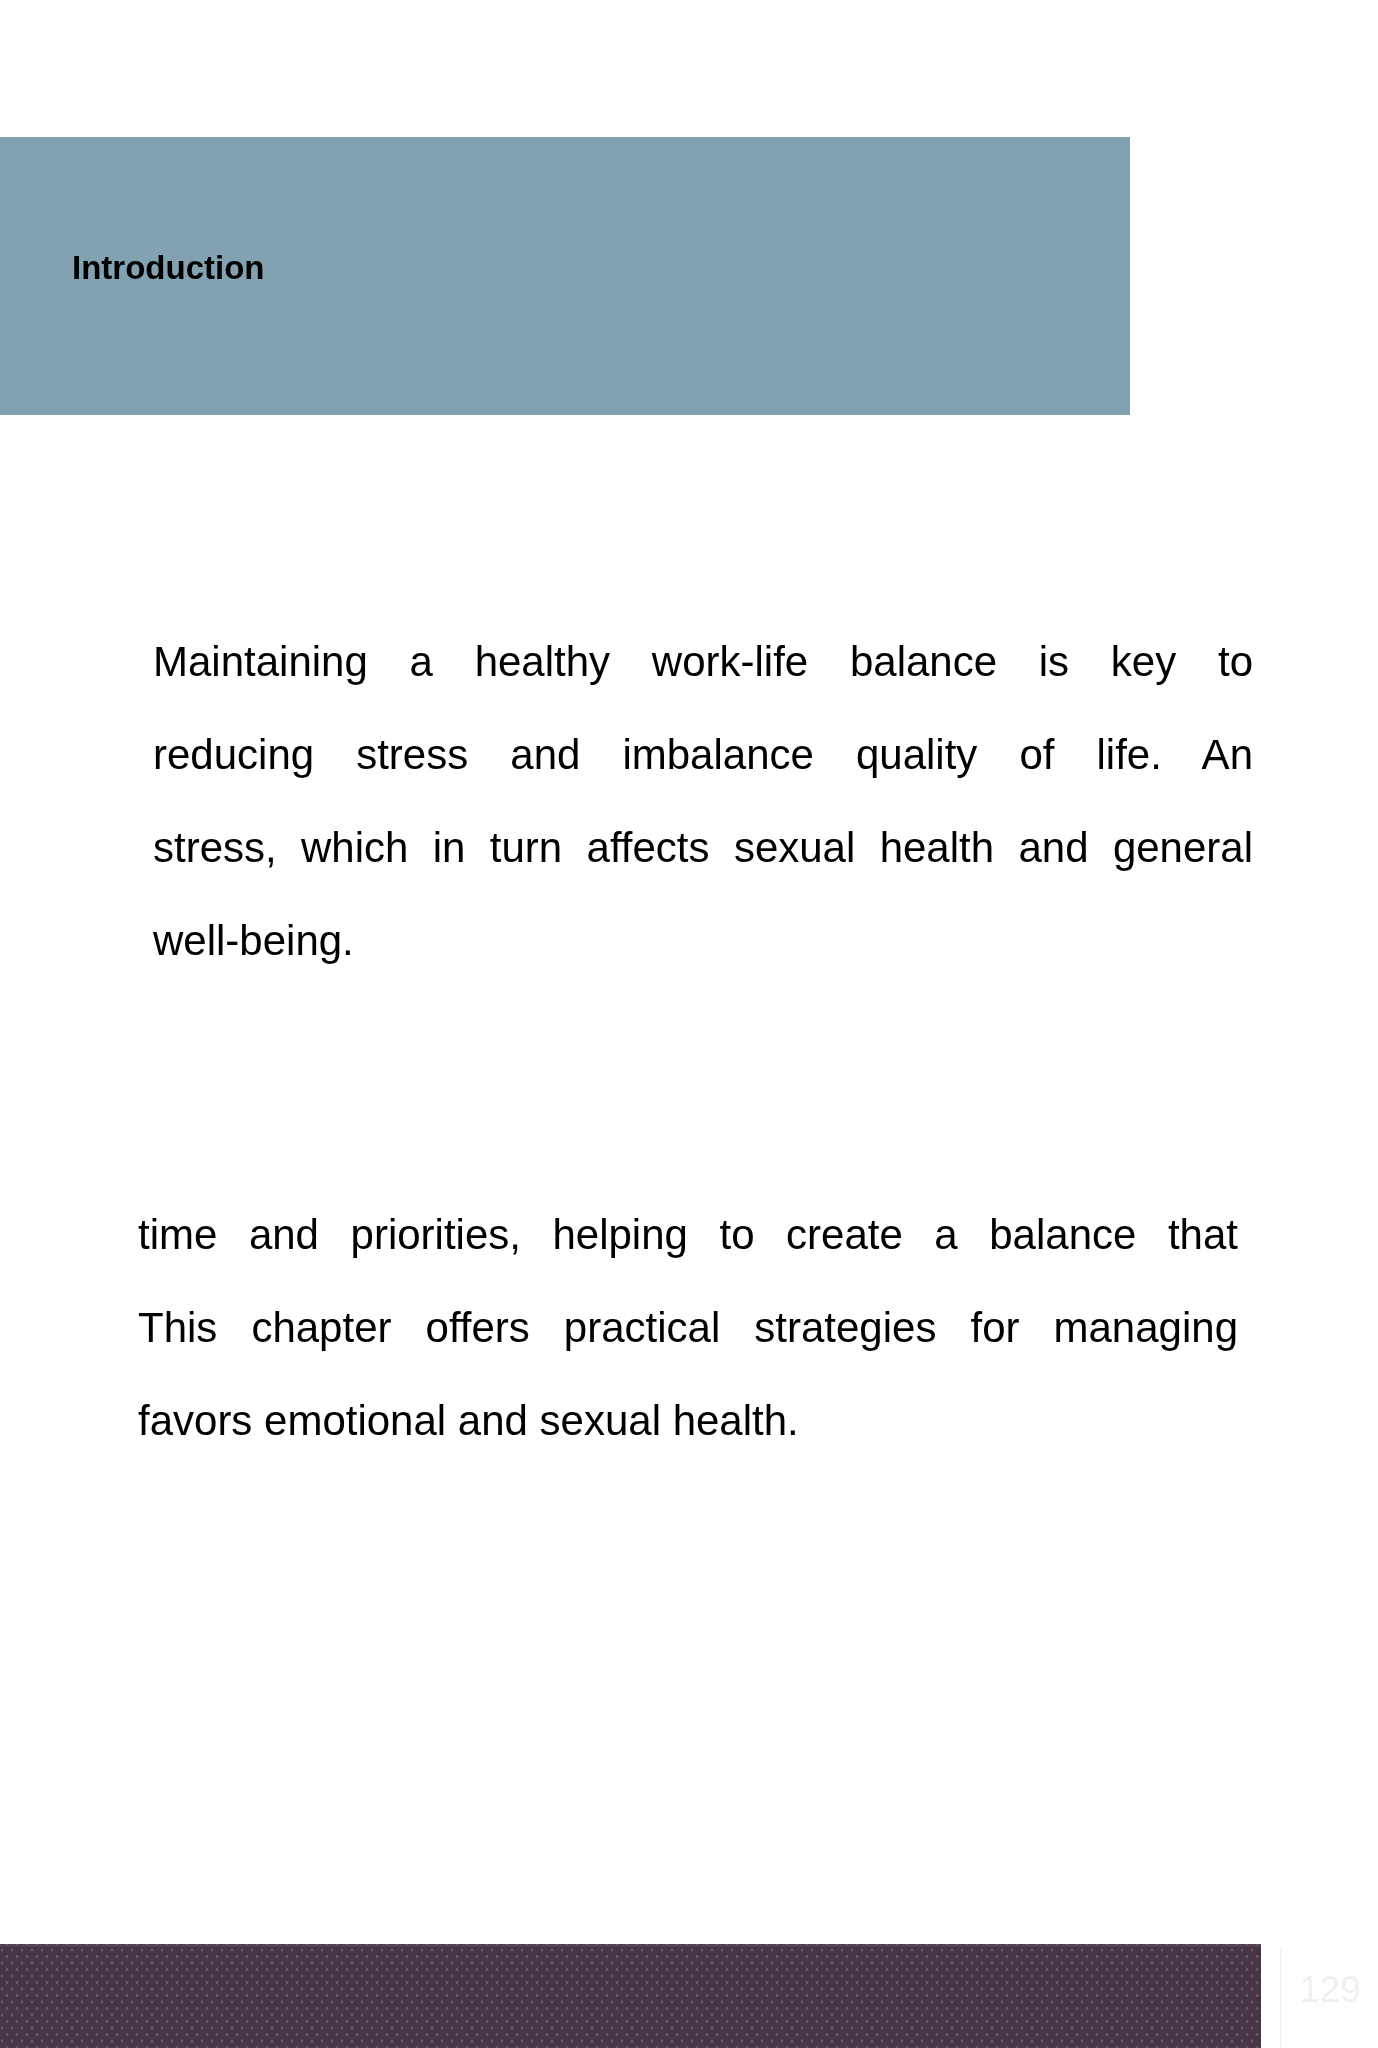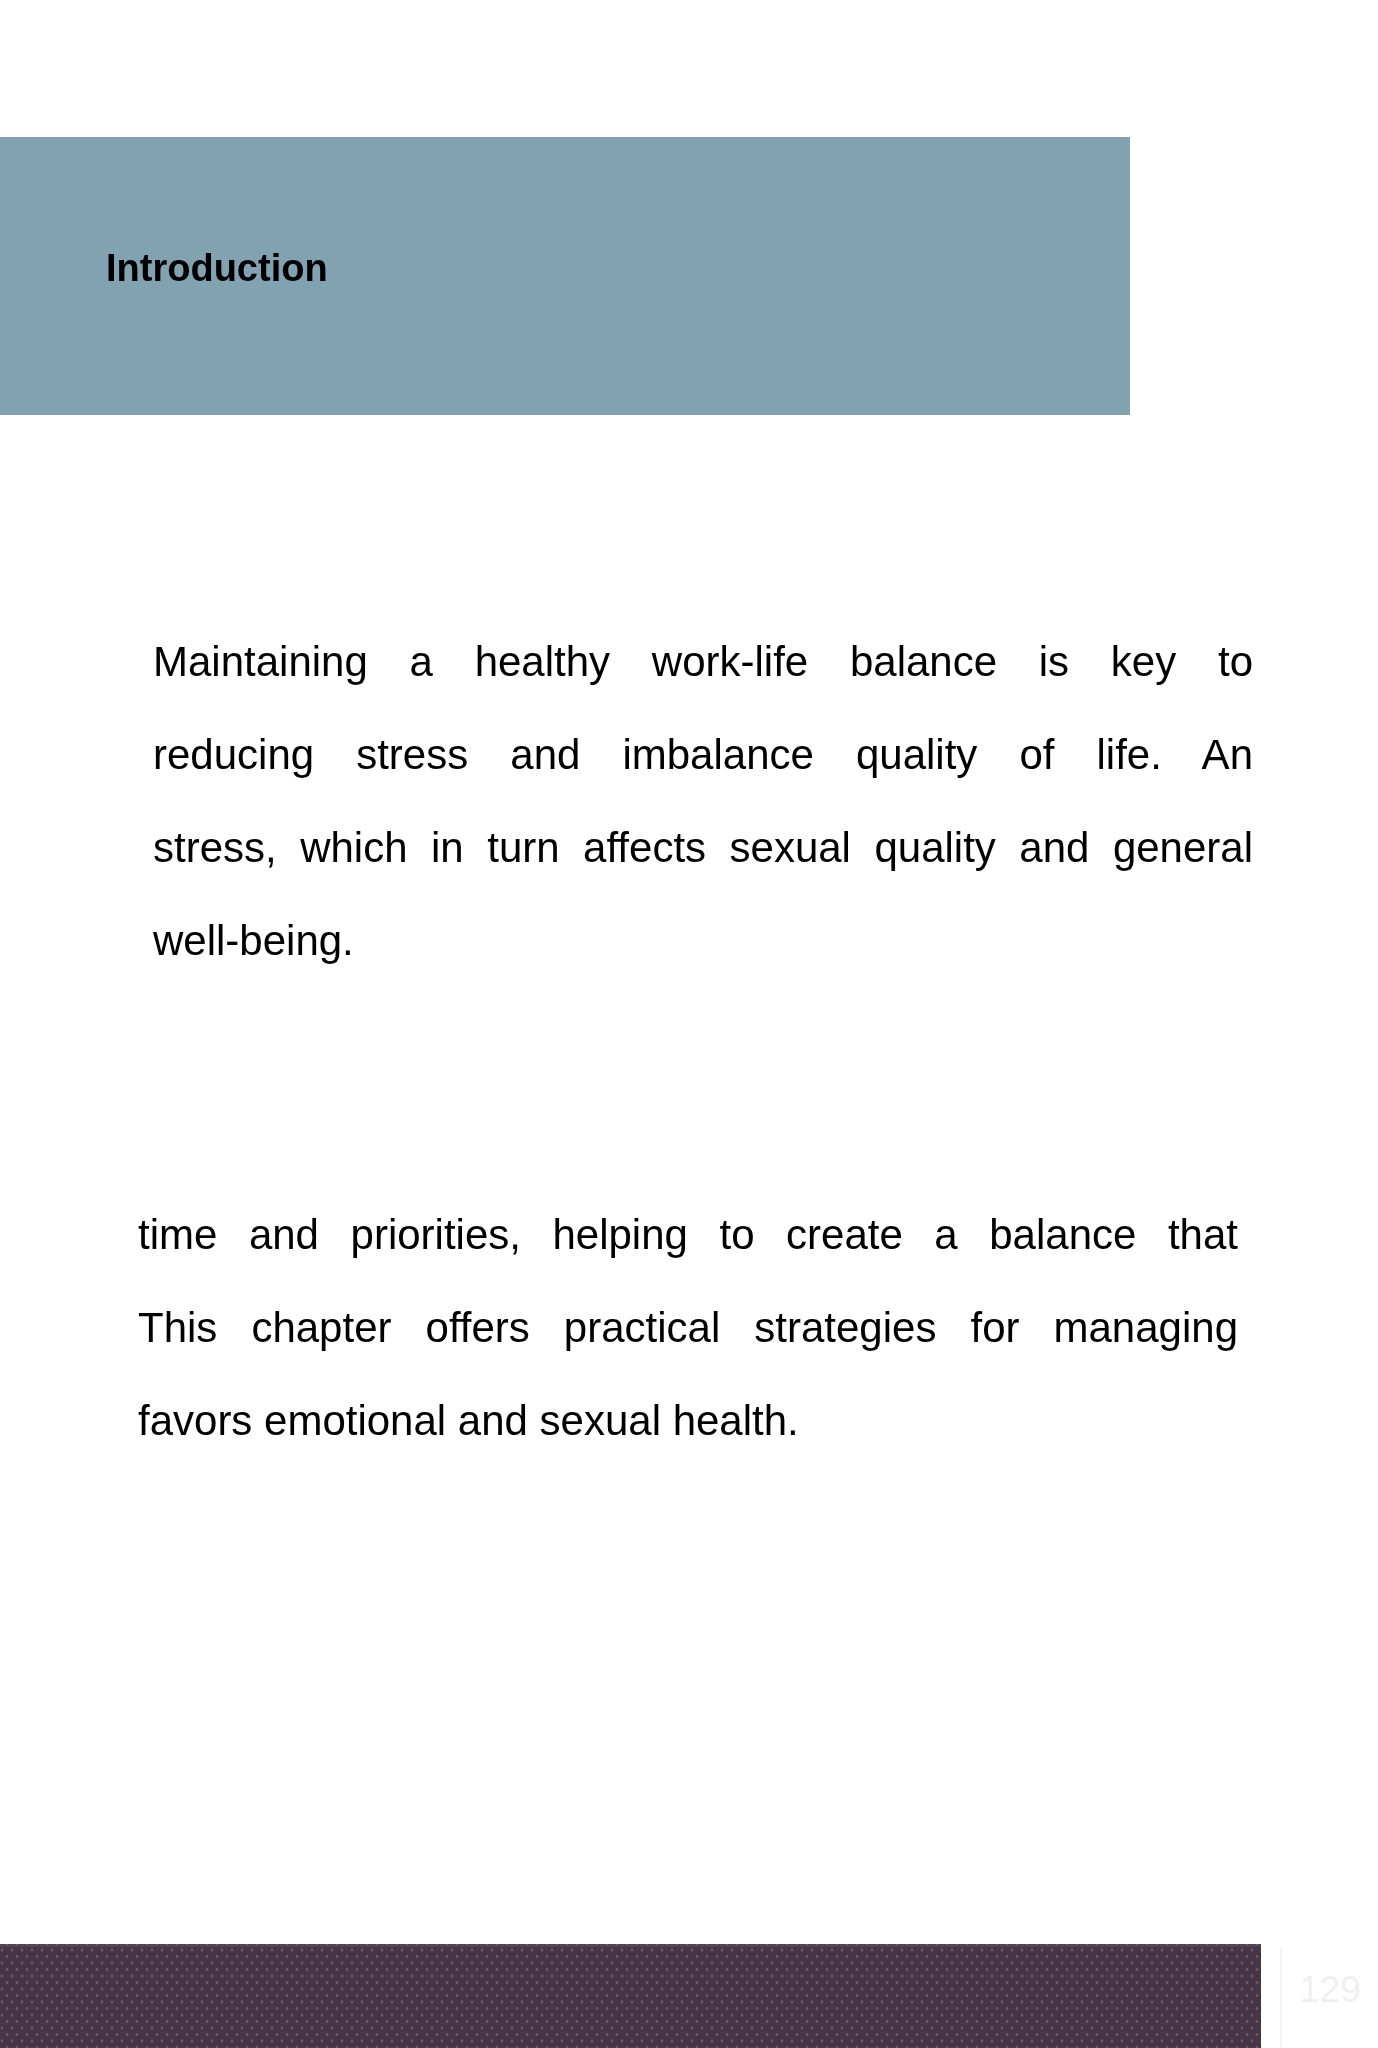--- a/index.html
+++ b/index.html
@@ -20,22 +20,22 @@
     top: 137px;
     left: 0;
     width: 1130px;
     height: 278px;
     background: #82A2B2;
     display: flex;
     align-items: center;
   }
   .section-title {
     margin: 0;
-    padding-left: 106px;
-    font-size: 38px;
+    padding-left: 72px;
+    font-size: 33px;
     font-weight: bold;
     color: #000000;
     transform: translateY(-8px);
   }
   .para {
     position: absolute;
     left: 138px;
     width: 1100px;
     font-size: 42px;
     color: #000000;
@@ -92,21 +92,21 @@
 
 <div class="page">
 
   <div class="header-band">
     <h1 class="section-title">Introduction</h1>
   </div>
 
   <div class="para para-1">
       <div class="line">Maintaining a healthy work-life balance is key to</div>
       <div class="line">reducing stress and imbalance quality of life. An</div>
-      <div class="line">stress, which in turn affects sexual quality and general</div>
+      <div class="line">stress, which in turn affects sexual health and general</div>
       <div class="line last">well-being.</div>
     </div>
 
   <div class="para para-2">
       <div class="line">time and priorities, helping to create a balance that</div>
       <div class="line">This chapter offers practical strategies for managing</div>
       <div class="line last">favors emotional and sexual health.</div>
     </div>
 
   <div class="footer-bar">

